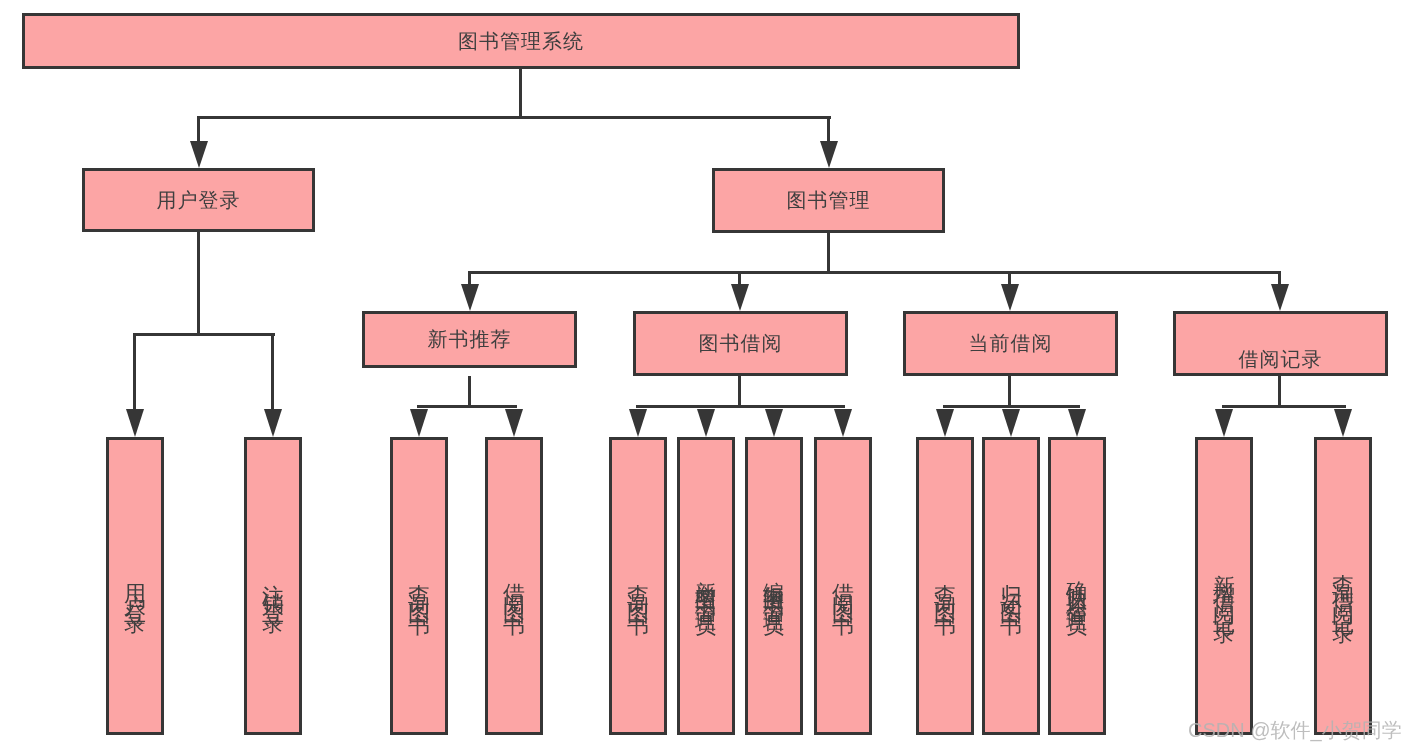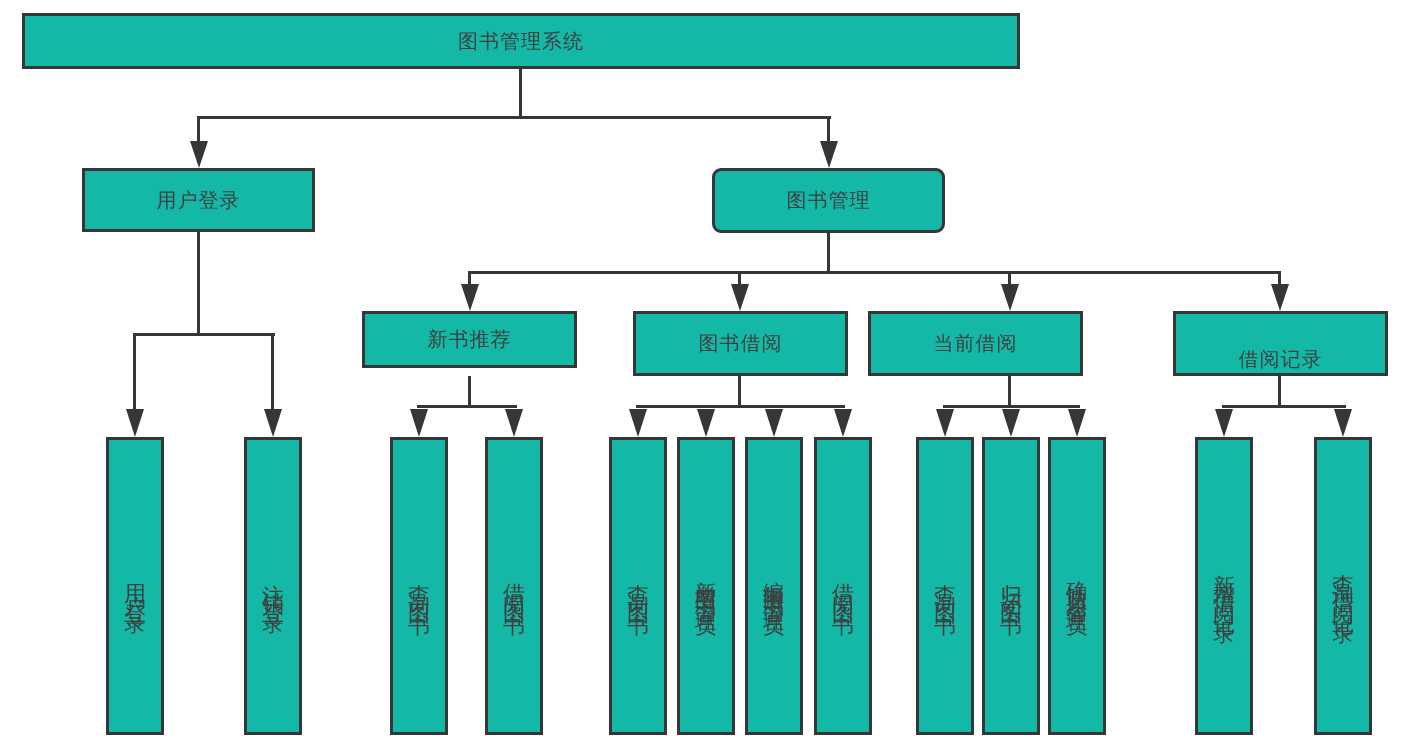--- a/index.html
+++ b/index.html
@@ -5,21 +5,21 @@
   html,body{margin:0;padding:0;background:#ffffff;}
   .canvas{
     position:relative;
     width:1405px;height:747px;
     background:#ffffff;
     font-family:"Liberation Sans","DejaVu Sans",sans-serif;
     overflow:hidden;
   }
   .box{
     position:absolute;
-    background:#14b8a6;
+    background:#fca5a5;
     border:3px solid #363636;
     box-sizing:border-box;
     display:flex;
     align-items:center;
     justify-content:center;
     color:#3f3f3f;
     z-index:2;
   }
   .box.h span{
     font-size:20px;
@@ -68,31 +68,31 @@
 <div class="canvas">
 
   <div class="box h" style="left:22px;top:13px;width:998px;height:56px;">
     <span>图书管理系统</span>
   </div>
 
   <div class="box h" style="left:82px;top:168px;width:233px;height:64px;">
     <span>用户登录</span>
   </div>
 
-  <div class="box h" style="left:712px;top:168px;width:233px;height:65px;border-radius:9px;">
+  <div class="box h" style="left:712px;top:168px;width:233px;height:65px;">
     <span>图书管理</span>
   </div>
 
   <div class="box h" style="left:362px;top:311px;width:215px;height:57px;">
     <span>新书推荐</span>
   </div>
   <div class="box h" style="left:633px;top:311px;width:215px;height:65px;">
     <span>图书借阅</span>
   </div>
-  <div class="box h" style="left:868px;top:311px;width:215px;height:65px;">
+  <div class="box h" style="left:903px;top:311px;width:215px;height:65px;">
     <span>当前借阅</span>
   </div>
   <div class="box h" style="left:1173px;top:311px;width:215px;height:65px;align-items:flex-end;">
     <span>借阅记录</span>
   </div>
 
   <div class="box v" style="left:106px;top:437px;width:58px;height:298px;">
     <span>用户登录</span>
   </div>
   <div class="box v" style="left:244px;top:437px;width:58px;height:298px;">
@@ -177,14 +177,15 @@
   <div class="line" style="left:943px;top:405px;width:137px;height:3px;"></div>
   <div class="arrow a28" style="left:936px;top:409px;"></div>
   <div class="arrow a28" style="left:1002px;top:409px;"></div>
   <div class="arrow a28" style="left:1068px;top:409px;"></div>
 
   <div class="line" style="left:1278px;top:376px;width:3px;height:32px;"></div>
   <div class="line" style="left:1222px;top:405px;width:124px;height:3px;"></div>
   <div class="arrow a28" style="left:1215px;top:409px;"></div>
   <div class="arrow a28" style="left:1334px;top:409px;"></div>
 
+  <div class="watermark">CSDN @软件_小贺同学</div>
 
 </div>
 
 </body></html>

